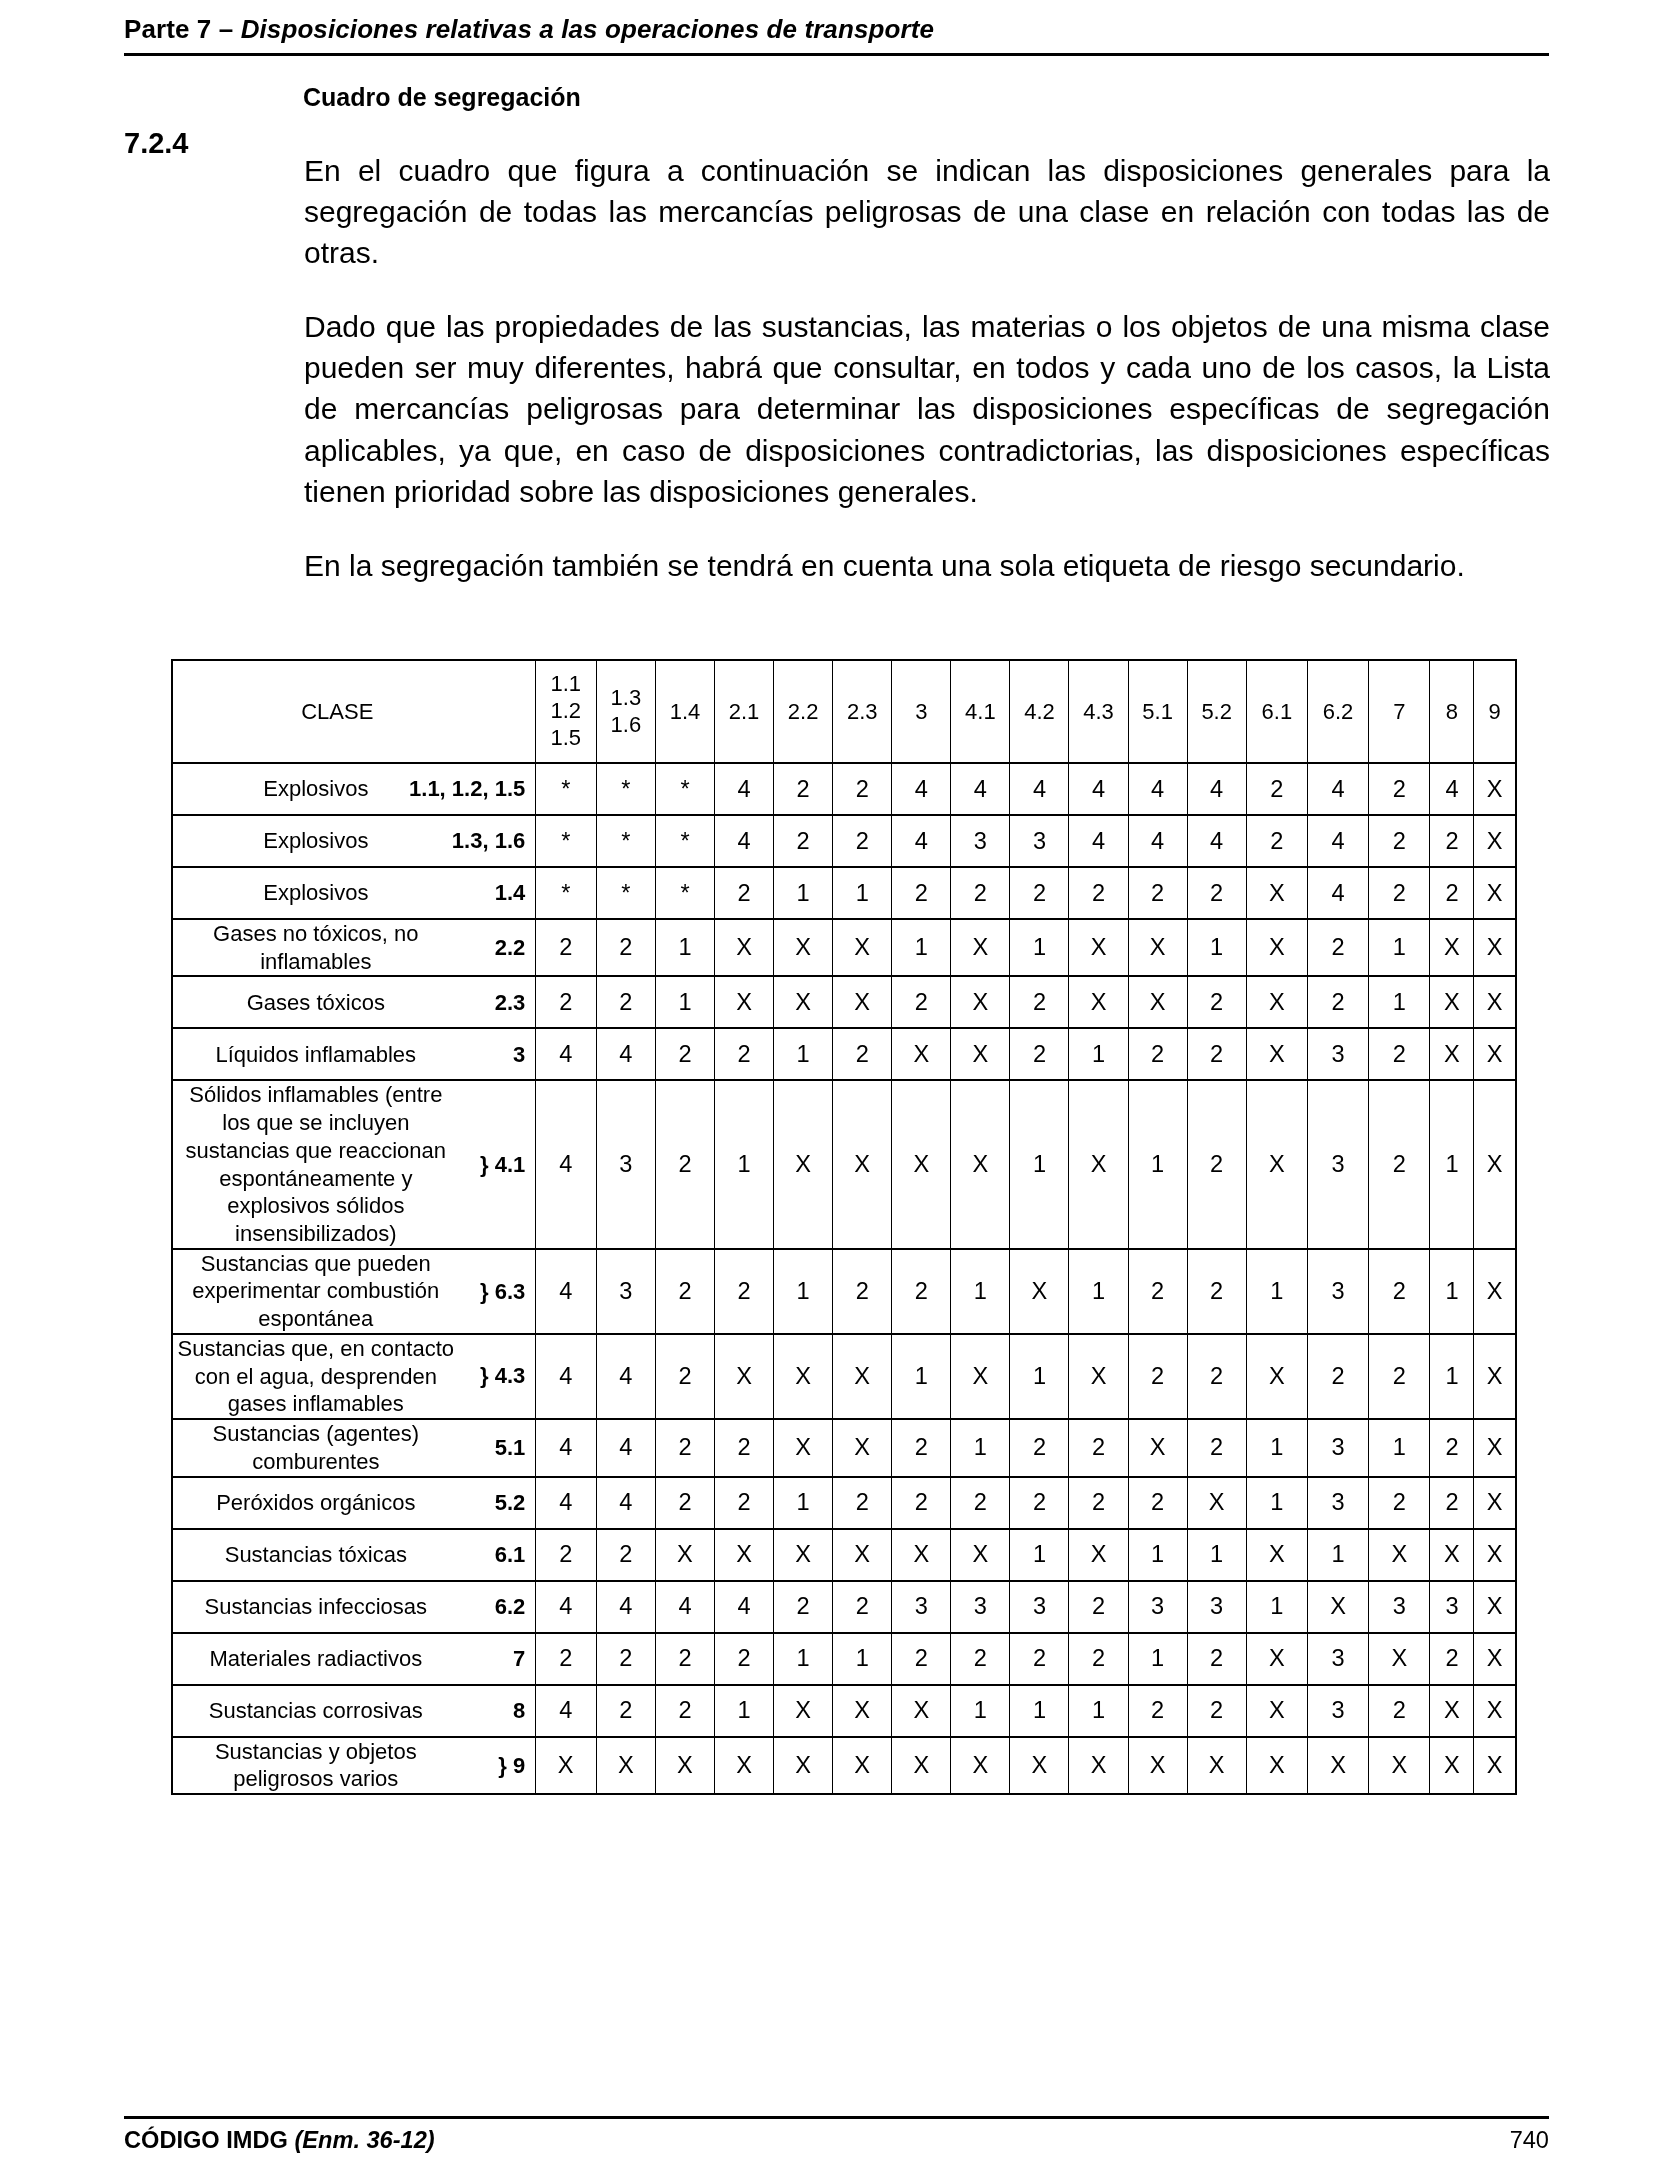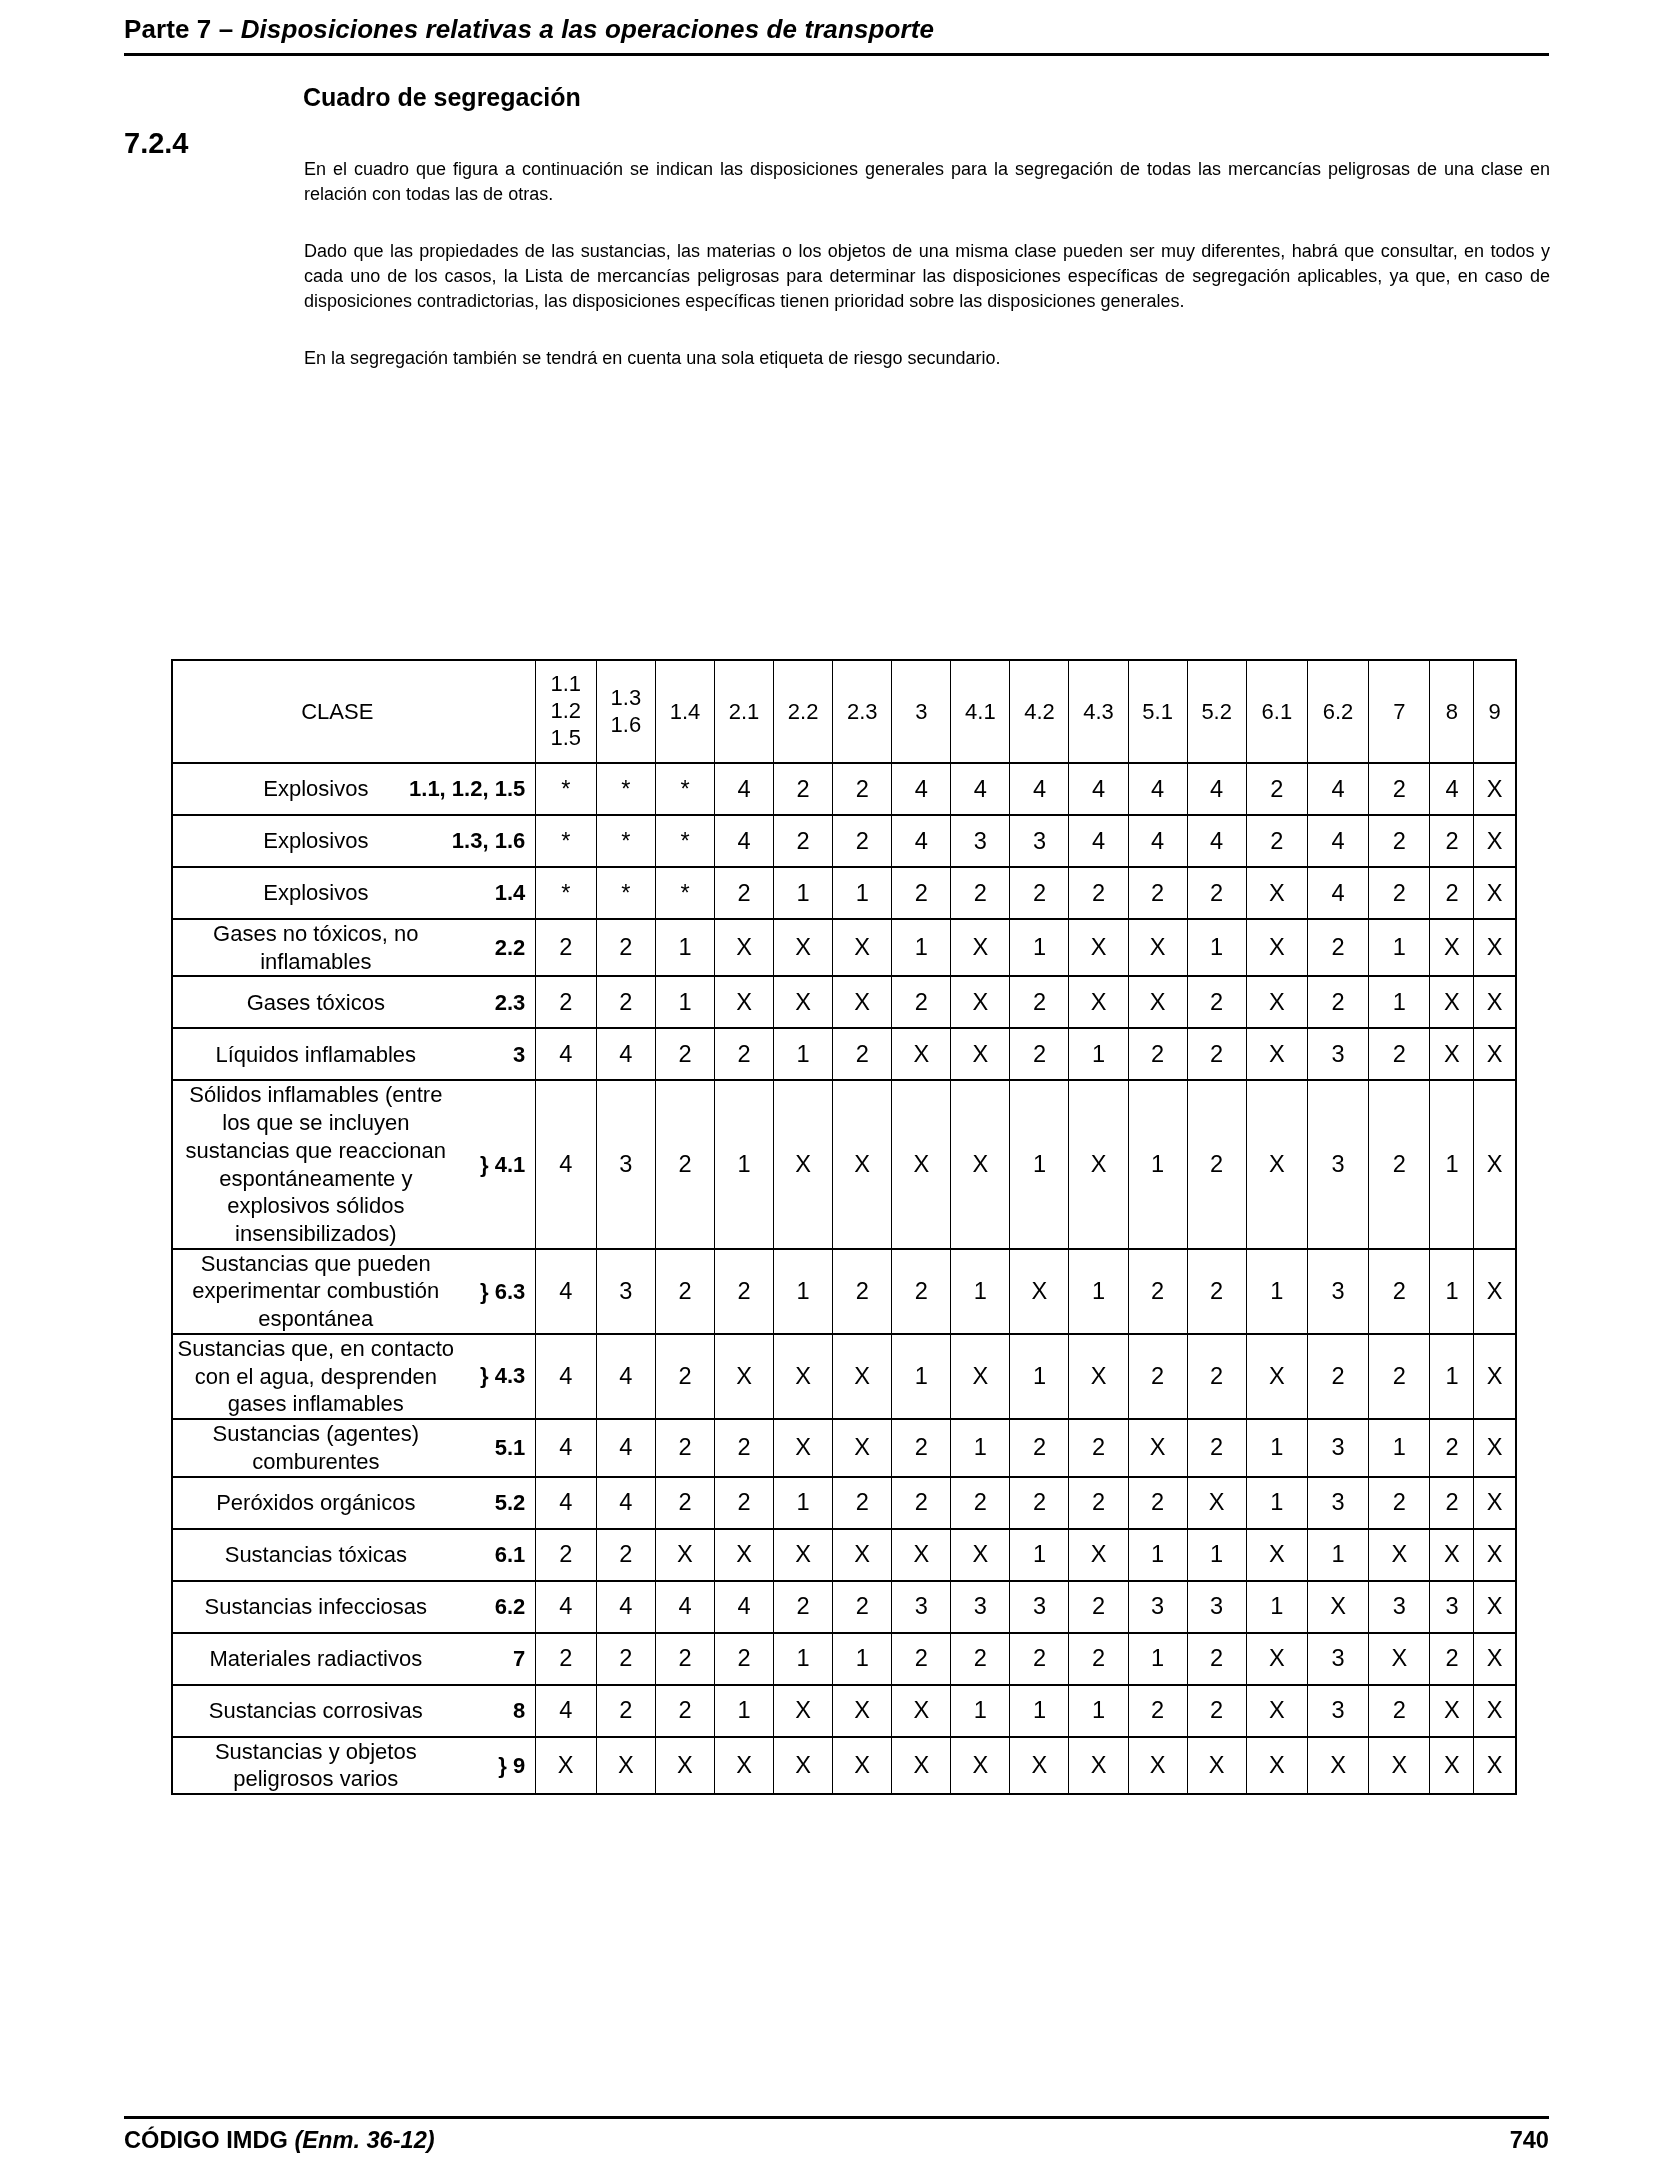--- a/index.html
+++ b/index.html
@@ -21,22 +21,22 @@
   .runhead .ital { font-style:italic; }
 
   
   .sec-wrap { position:absolute; left:124px; top:83px; width:1425px; }
   .sec-num  { display:inline-block; width:179px; font-size:29px; font-weight:bold; vertical-align:top;margin-top:44px; }
   .sec-title{ display:inline-block; font-size:25px; font-weight:bold; }
 
   
   .body-wrap { position:absolute; left:304px; top:149px; width:1246px; }
   p.para {
-    margin:8px 0 33px 0;
-    font-size:18px; line-height:1.37;
+    margin:1px 0 33px 0;
+    font-size:30px; line-height:1.37;
     text-align:justify;
     text-justify:inter-word;
   }
   p.para:last-child { margin-bottom:0; }
 
   
   .tbl-wrap { position:absolute; left:171px; top:659px; width:1346px; }
   table.seg {
     border-collapse:collapse;
     table-layout:fixed;
@@ -77,21 +77,21 @@
   tr.thick > td { border-top:2.4px solid #000; }
 
   
   .footer {
     position:absolute; left:124px; top:2116px; width:1425px;
     border-top:3.1px solid #000;
     padding-top:7.9px;
     font-size:23.6px; font-weight:bold;
   }
   .footer .ital { font-style:italic;text-align:center; }
-  .footer .pg { float:right; font-weight:bold;margin-left:12px; }
+  .footer .pg { float:right; font-weight:normal;margin-left:12px; }
 </style>
 </head>
 <body>
 
 <div class="page">
 
   <div class="runhead">
     <span>Parte 7 – </span><span class="ital">Disposiciones relativas a las operaciones de transporte</span>
   </div>
 

